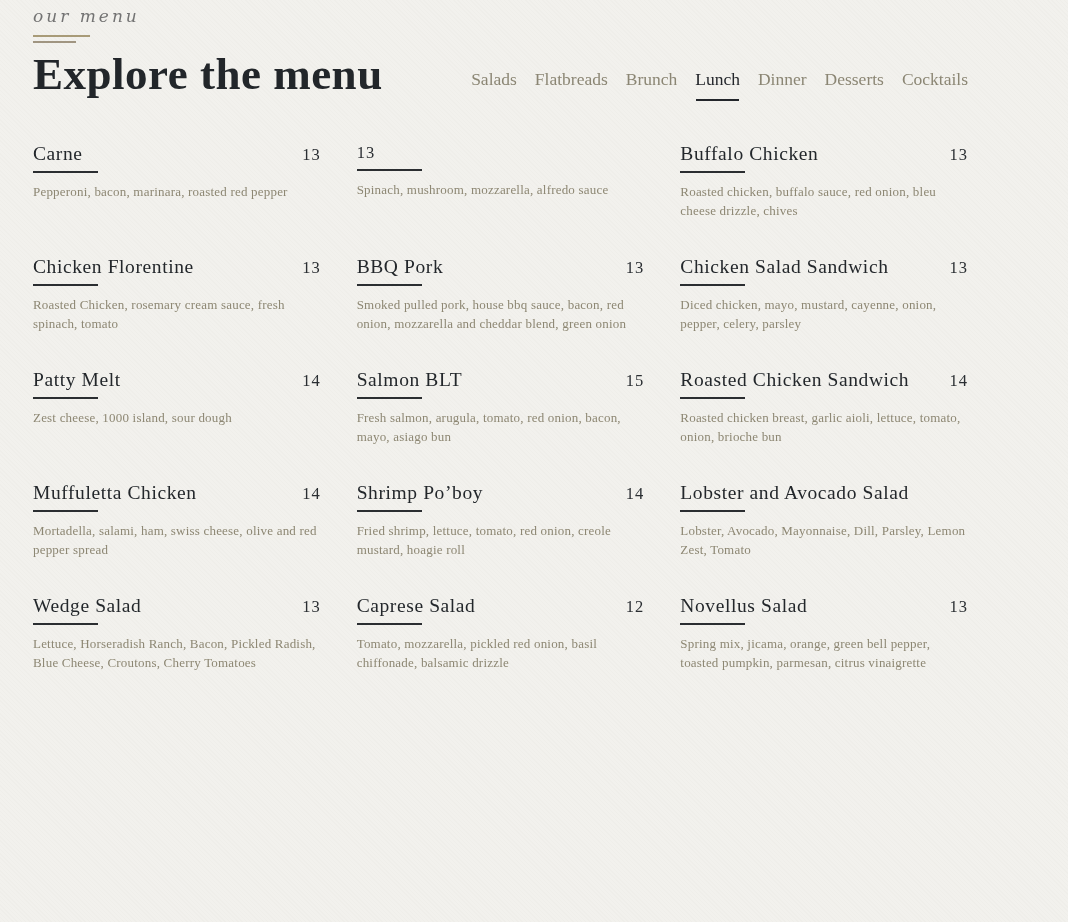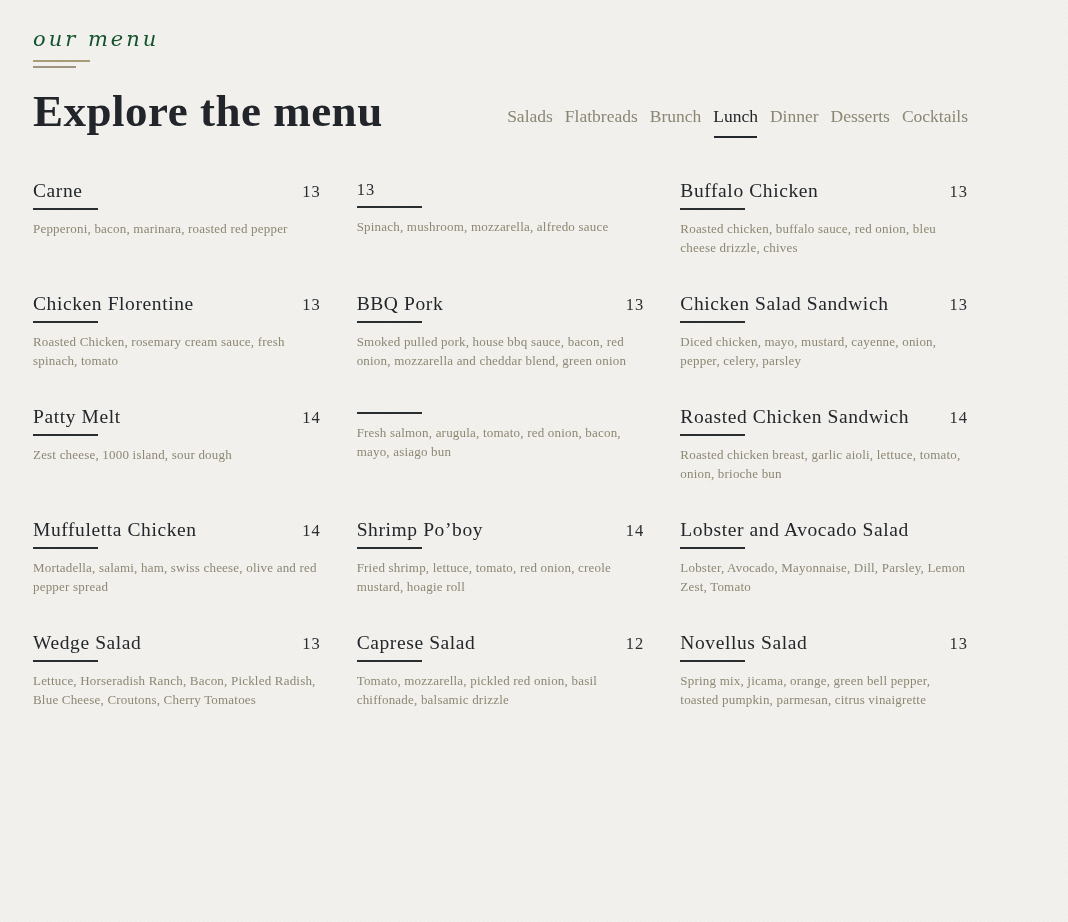--- a/index.html
+++ b/index.html
@@ -16,55 +16,53 @@
   }
   .container {
     margin-left: 33px;
     width: 935px;
     padding-top: 6px;
   }
   
   .eyebrow {
     font-family: "DejaVu Serif", serif;
     font-style: italic;
-    font-size: 21px;
+    font-size: 17px;
     letter-spacing: 3px;
-    color: #14532d;
-    margin-top: 21px;
+    color: #737373;
   }
   .ornament {
     margin-top: 9px;
     height: 12px;
   }
   .ornament .line1 {
     width: 57px; height: 2px;
     background: #a89b78;
   }
   .ornament .line2 {
     margin-top: 4px;
     width: 43px; height: 2px;
     background: #a09581;
   }
   .header-row {
-    margin-top: 12px;
     display: flex;
     align-items: center;
     justify-content: space-between;
   }
   .page-title {
     font-size: 45px;
     font-weight: 700;
     letter-spacing: 0.5px;
     color: #22262a;
     line-height: 1.2;
   }
   .tabs {
     display: flex;
     align-items: baseline;
-    gap: 12px;
+    gap: 18px;
     font-size: 17.5px;
     padding-top: 10px;
   }
   .tab {
     color: #8b8674;
     cursor: pointer;
     position: relative;
     white-space: nowrap;
   }
   .tab.active {
@@ -202,20 +200,24 @@
   <div class="menu-item">
     <div class="item-head">
       <span class="item-name">Patty Melt</span>
       <span class="item-price">14</span>
     </div>
     <div class="item-underline"></div>
     <p class="item-desc">Zest cheese, 1000 island, sour dough</p>
   </div>
 
   <div class="menu-item">
+    <div class="item-head">
+      <span class="item-name">Salmon BLT</span>
+      <span class="item-price">15</span>
+    </div>
     <div class="item-underline"></div>
     <p class="item-desc">Fresh salmon, arugula, tomato, red onion, bacon, mayo, asiago bun</p>
   </div>
 
   <div class="menu-item">
     <div class="item-head">
       <span class="item-name">Roasted Chicken Sandwich</span>
       <span class="item-price">14</span>
     </div>
     <div class="item-underline"></div>

